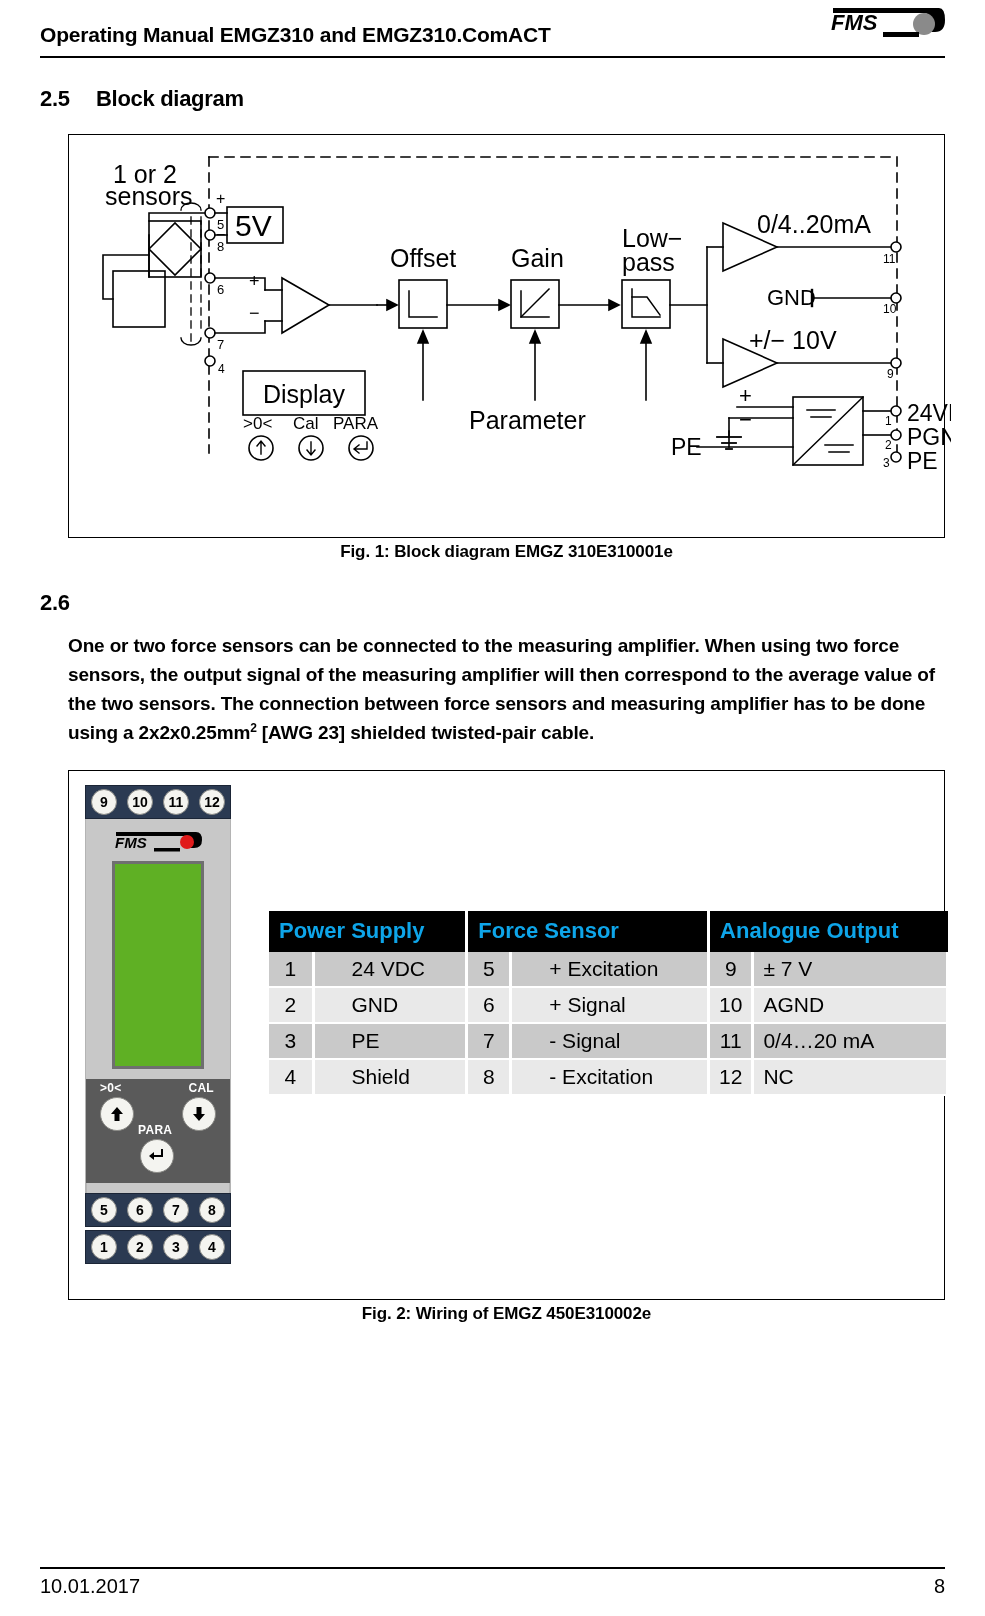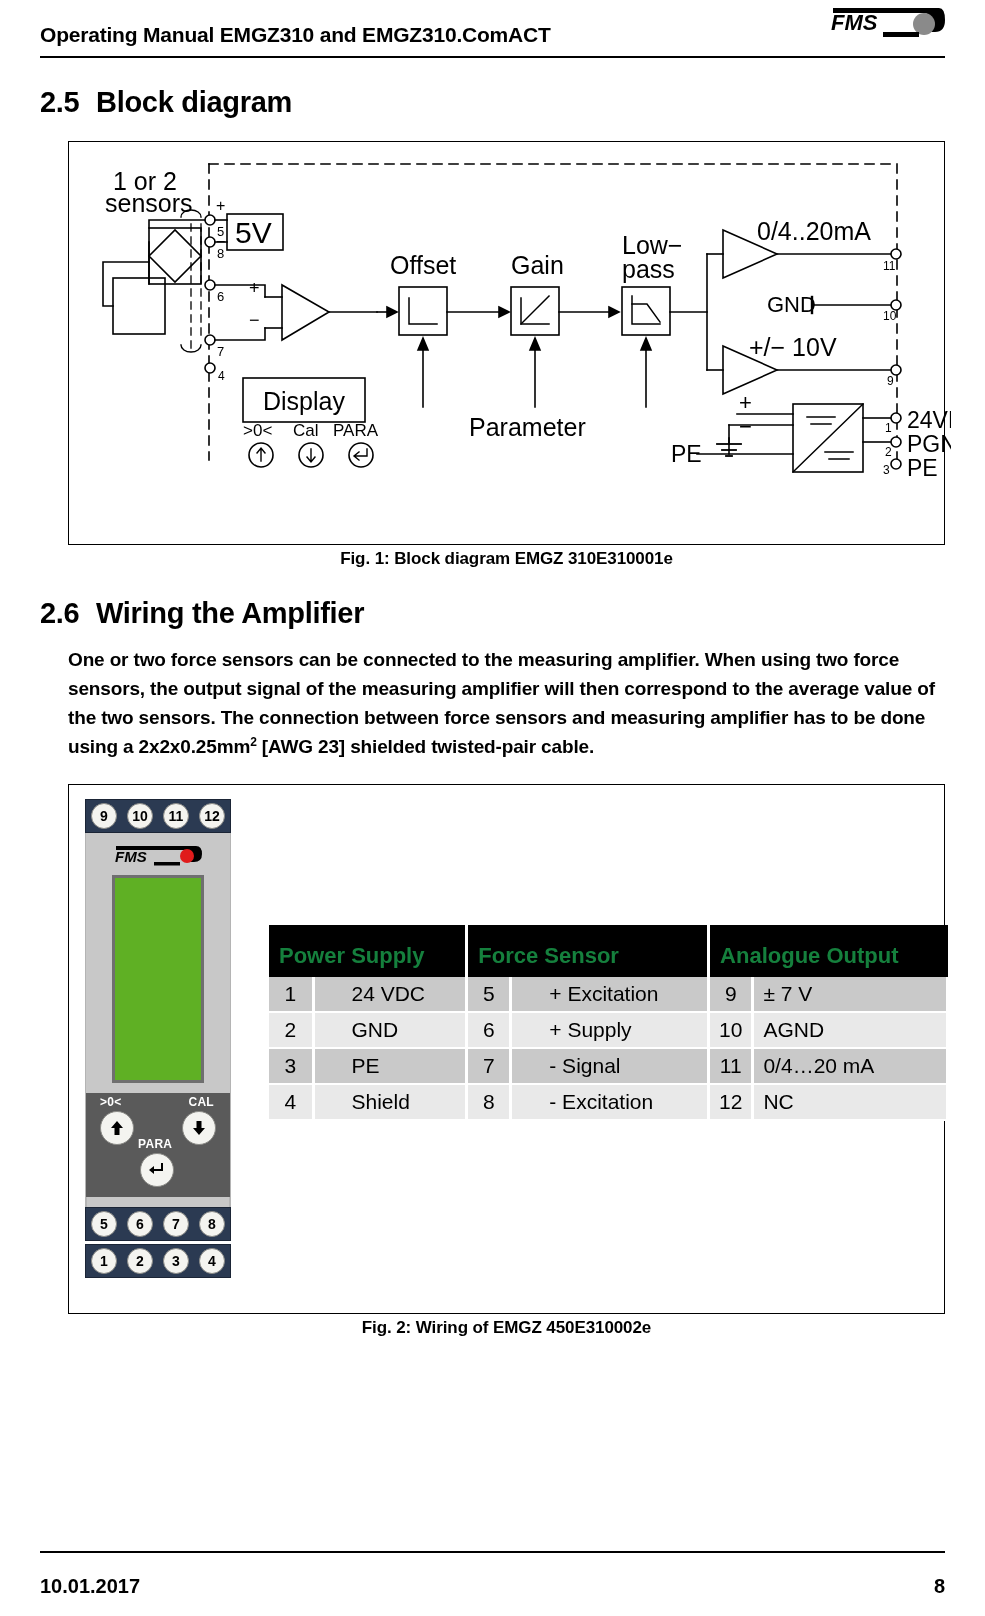--- a/index.html
+++ b/index.html
@@ -33,21 +33,21 @@
   }
   .logo { position: relative; width: 118px; height: 42px; margin-top: 2px; }
   .logo svg { display: block; }
   .header-rule {
     border-bottom: 2px solid #000;
     margin-top: 0px;
   }
 
   
   h2.section {
-    font-size: 29px;
+    font-size: 22px;
     font-weight: bold;
     margin: 28px 0 0 0;
     letter-spacing: -0.3px;
     display: flex;
   }
   h2.section .num { width: 56px; flex: none; }
 
   
   .figure-box {
     border: 1.5px solid #000;
@@ -159,25 +159,25 @@
   .wiring-table {
     position: absolute;
     left: 200px;
     top: 140px;
     border-collapse: collapse;
     width: 680px;
     font-size: 21px;
   }
   .wiring-table th {
     background: #000000;
-    color: #15803d;
+    color: #0ea5e9;
     text-align: left;
     font-weight: bold;
     font-size: 22px;
-    padding: 19px 10px 9px 10px;
+    padding: 8px 10px 9px 10px;
     border-right: 3px solid #ffffff;
     line-height: 1.12;
     vertical-align: top;
   }
   .wiring-table th:last-child { border-right: none; }
   .wiring-table td {
     padding: 5px 9px;
     border-right: 3px solid #ffffff;
     border-bottom: 2px solid #ffffff;
     white-space: nowrap;
@@ -189,22 +189,22 @@
 
   
   .footer {
     position: absolute;
     left: 40px; right: 40px;
     bottom: 18px;
   }
   .footer-rule { border-top: 2px solid #000; }
   .footer-row {
     display: flex; justify-content: space-between;
-    font-size: 20px; font-weight: bold;
-    padding-top: 22px;
+    font-size: 20px; font-weight: normal;
+    padding-top: 6px;
   }
 </style>
 </head>
 <body>
 
 <div class="page">
 
   <div class="header">
     <div class="header-title">Operating Manual EMGZ310 and EMGZ310.ComACT</div>
     <div class="logo">
@@ -386,21 +386,20 @@
   <div class="fig-caption">
     <div class="cap-text">
       <span>Fig. 1:</span>
       <span class="cap-rest">Block diagram EMGZ 310</span>
     </div>
     <div class="cap-code">E310001e</div>
   </div>
 
   <h2 class="section">
     <span class="num">2.6</span>
-    <span>Wiring the Amplifier</span>
   </h2>
 
   <p class="body-copy"><span>One or two force sensors can be connected to the measuring amplifier. When using two force sensors, the output signal of the measuring amplifier will then correspond to the average value of the two sensors. The connection between force sensors and measuring amplifier has to be done using a 2x2x0.25mm</span><sup>2</sup><span> [AWG 23] shielded twisted-pair cable.</span></p>
 
   <div class="figure-box fig2-box">
     <div class="fig2-inner">
 
       <div class="device">
 
         <div class="term-row">
@@ -499,21 +498,21 @@
             <td class="sep">24 VDC</td>
             <td class="num">5</td>
             <td class="sep">+ Excitation</td>
             <td class="num">9</td>
             <td>± 7 V</td>
           </tr>
           <tr class="even">
             <td class="num">2</td>
             <td class="sep">GND</td>
             <td class="num">6</td>
-            <td class="sep">+ Supply</td>
+            <td class="sep">+ Signal</td>
             <td class="num">10</td>
             <td>AGND</td>
           </tr>
           <tr class="odd">
             <td class="num">3</td>
             <td class="sep">PE</td>
             <td class="num">7</td>
             <td class="sep">- Signal</td>
             <td class="num">11</td>
             <td>0/4…20 mA</td>

